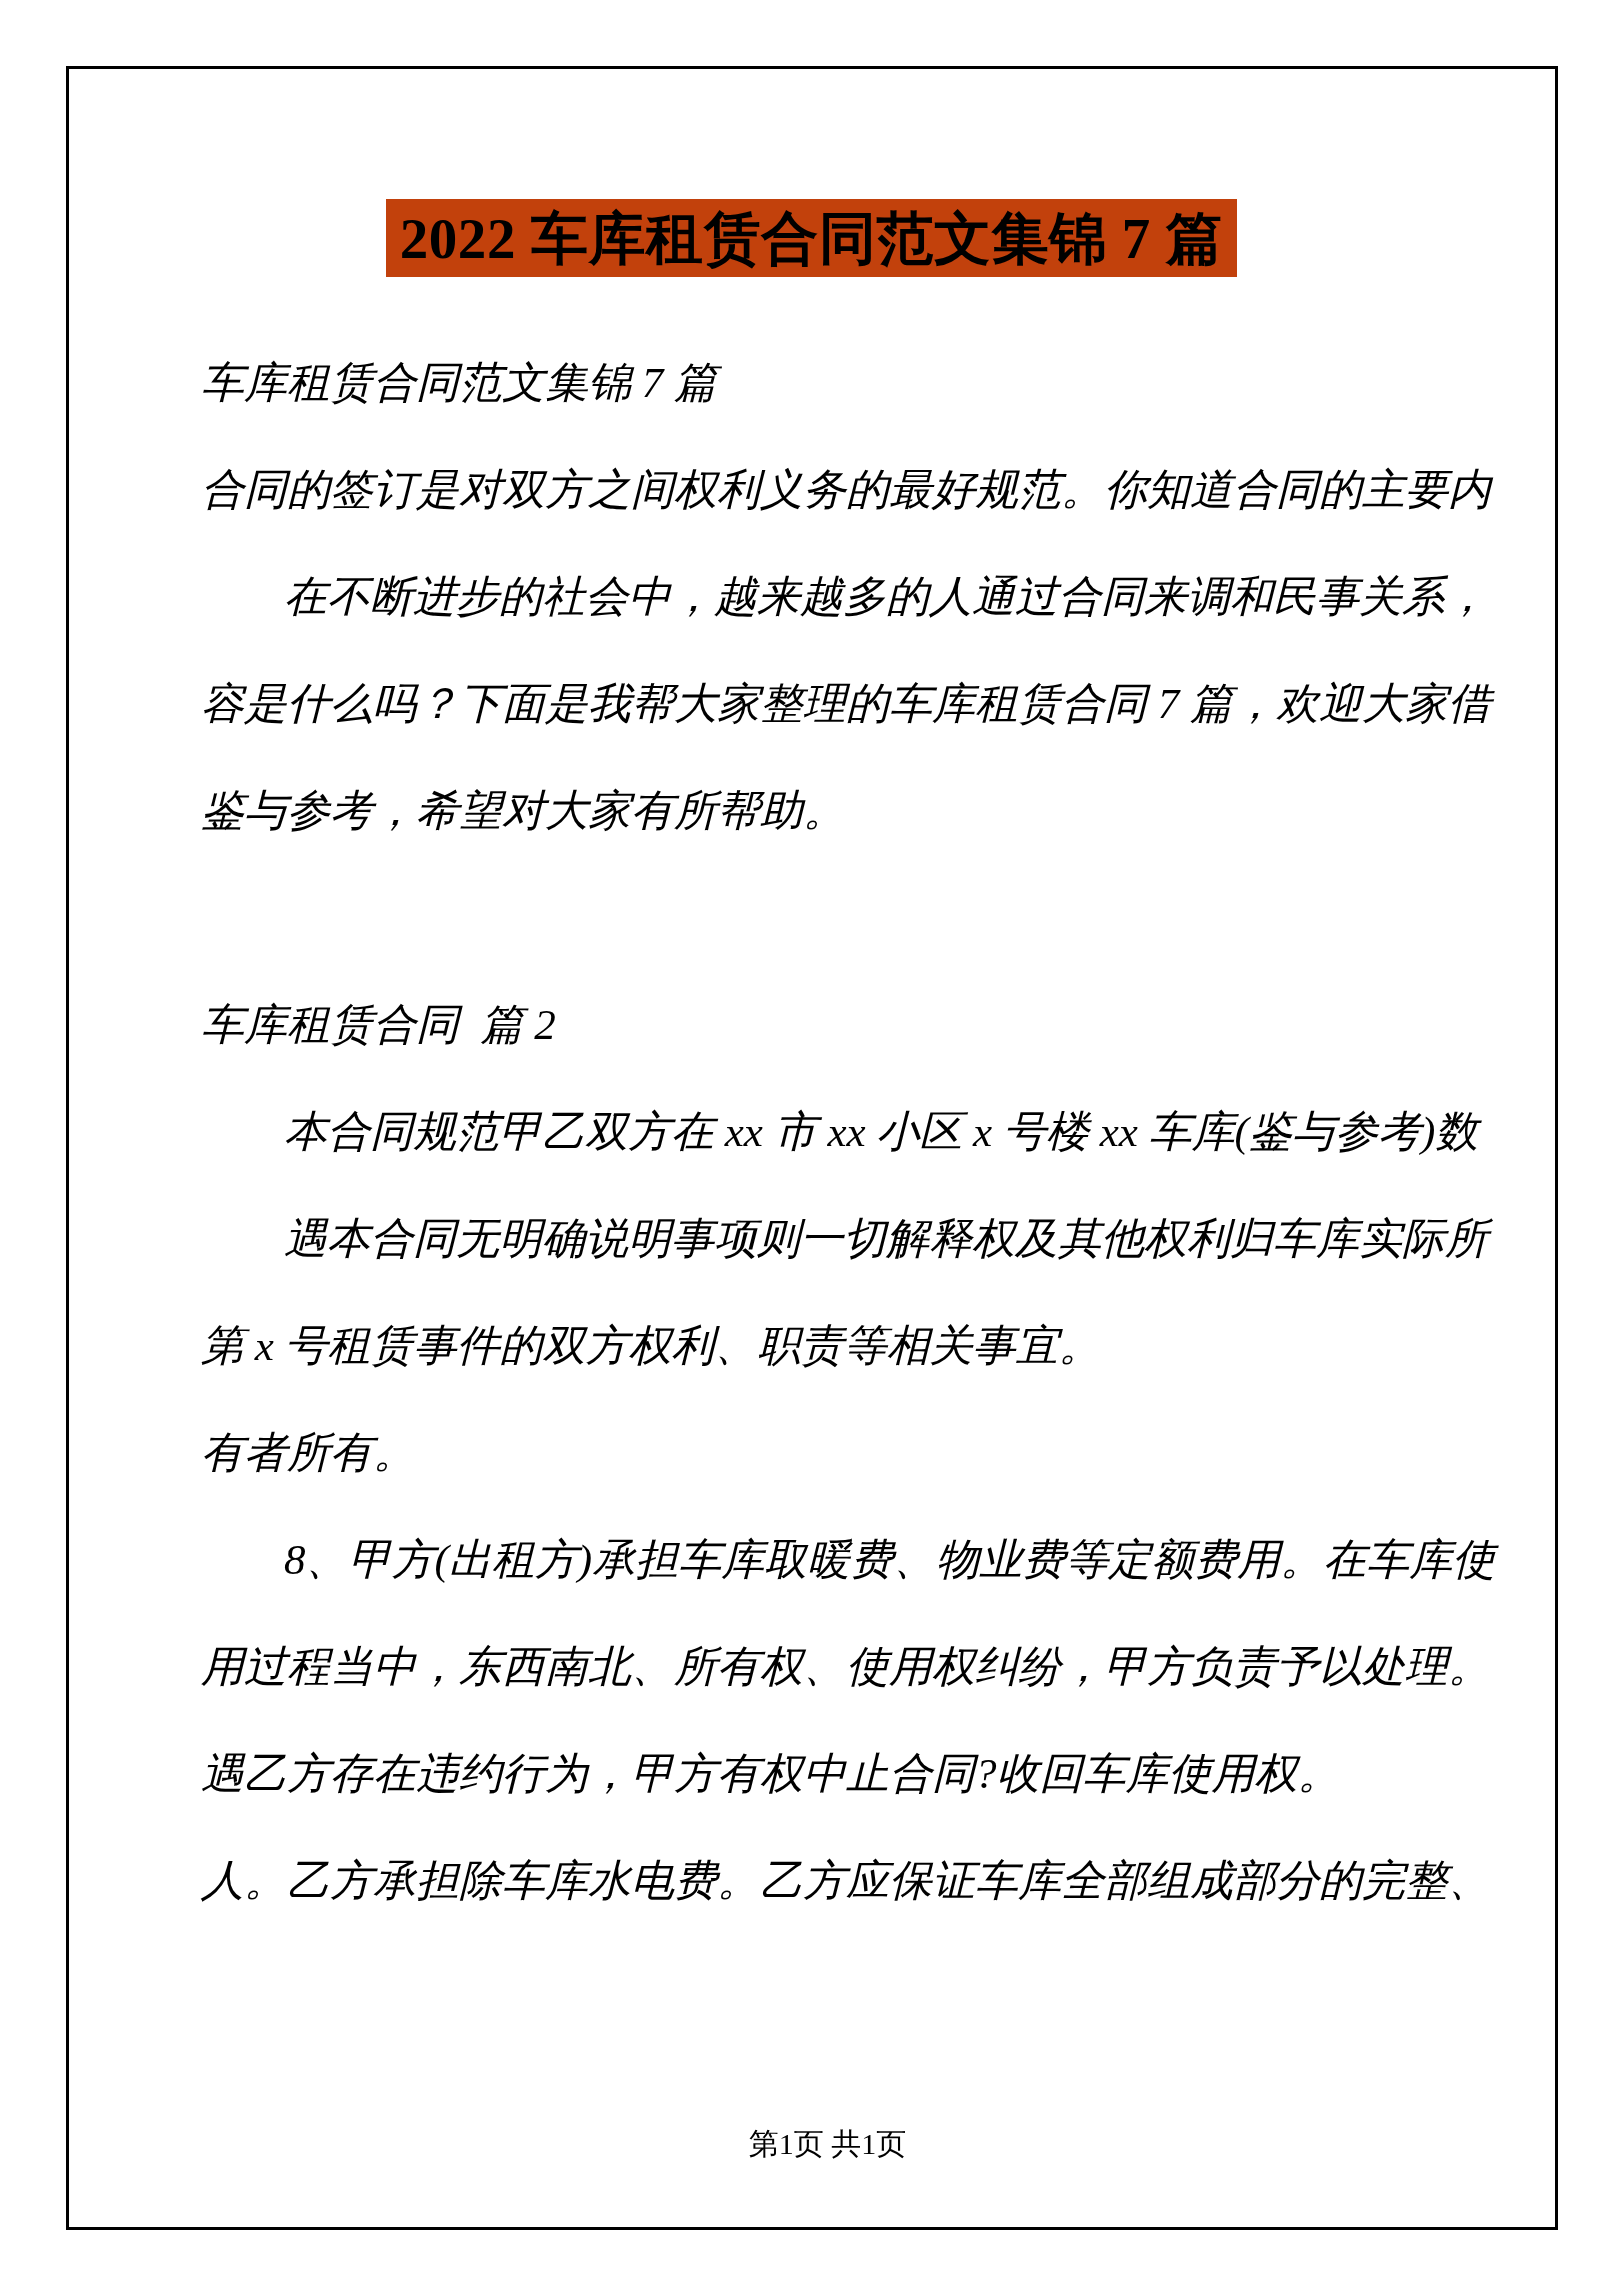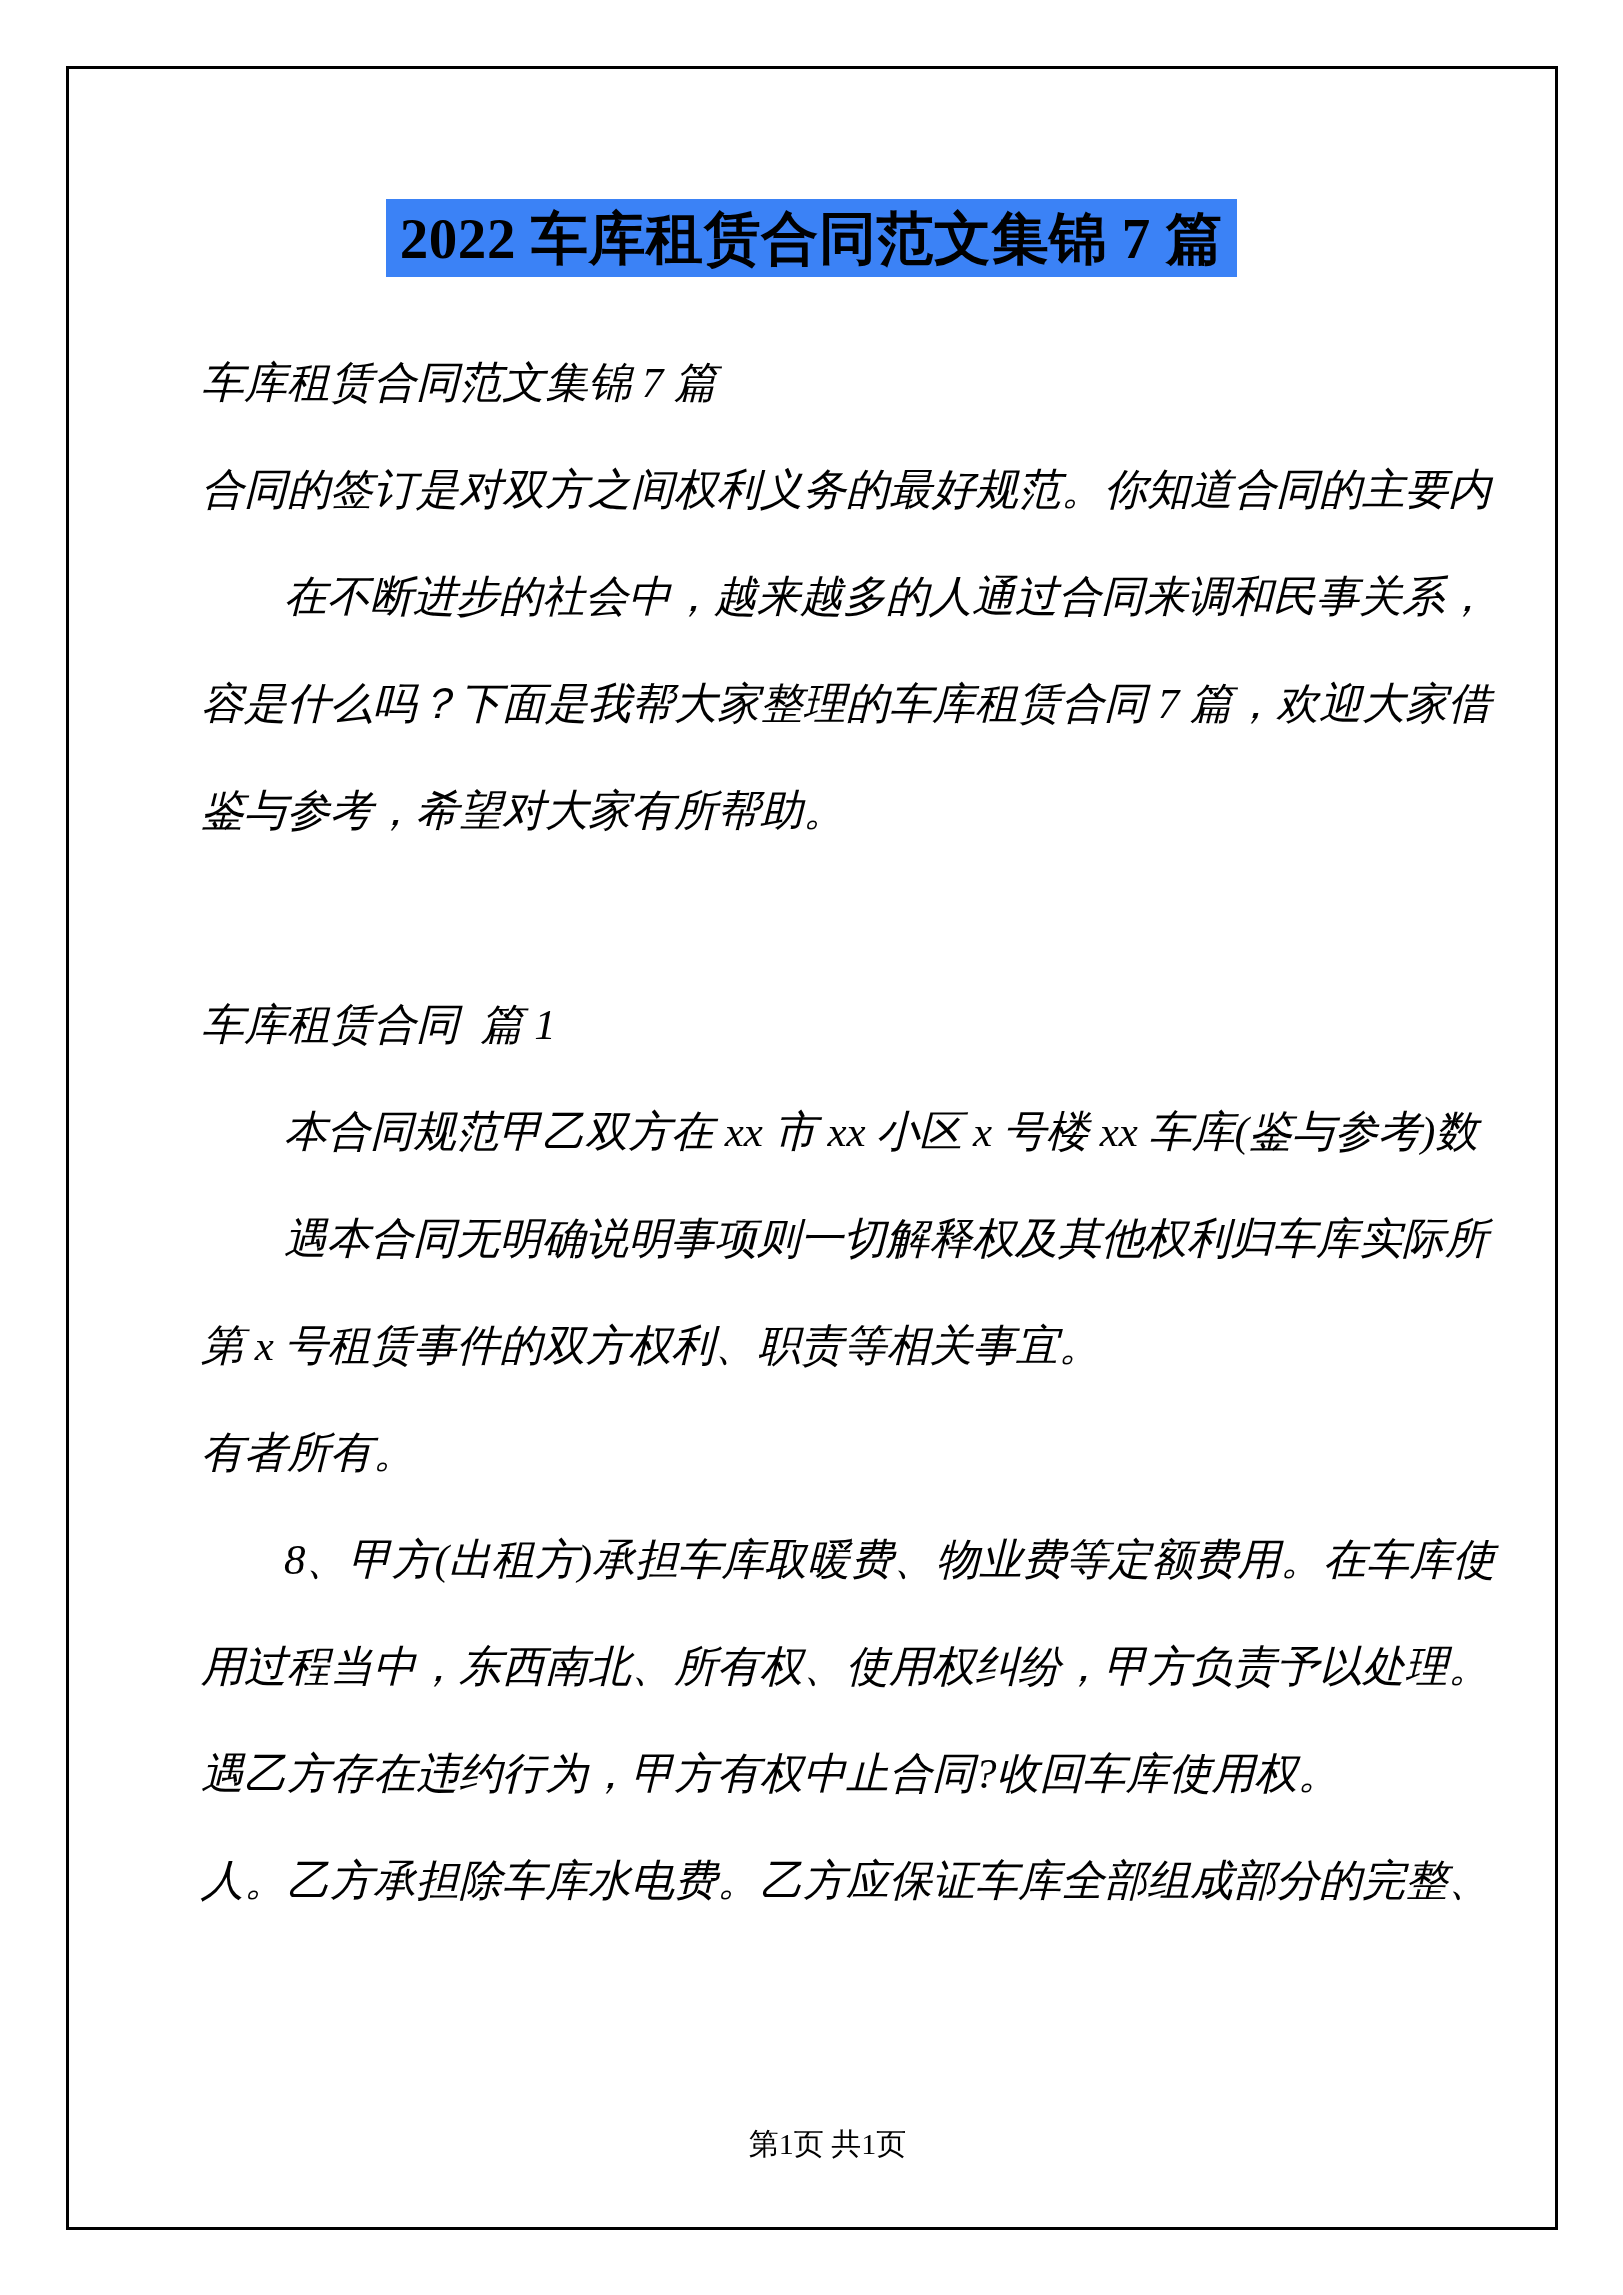--- a/index.html
+++ b/index.html
@@ -27,21 +27,21 @@
   }
   .title-row {
     position: absolute;
     left: 0;
     top: 199px;
     width: 100%;
     text-align: center;
   }
   .doc-title {
     display: inline-block;
-    background: #3b82f6;
+    background: #c2410c;
     font-size: 57px;
     line-height: 57px;
     font-weight: bold;
     padding: 10.7px 13.5px;
     white-space: pre;
     letter-spacing: 0.6px;
   }
   .body-text {
     position: absolute;
     left: 201px;
@@ -87,21 +87,21 @@
   </div>
 
   <div class="body-text">
 
   <div class="body-line">车库租赁合同范文集锦 7 篇</div>
       <div class="body-line">合同的签订是对双方之间权利义务的最好规范。你知道合同的主要内</div>
       <div class="body-line indent">在不断进步的社会中，越来越多的人通过合同来调和民事关系，</div>
       <div class="body-line">容是什么吗？下面是我帮大家整理的车库租赁合同 7 篇，欢迎大家借</div>
       <div class="body-line">鉴与参考，希望对大家有所帮助。</div>
       <div class="blank-line"></div>
-      <div class="body-line">车库租赁合同  篇 1</div>
+      <div class="body-line">车库租赁合同  篇 2</div>
       <div class="body-line indent">本合同规范甲乙双方在 xx 市 xx 小区 x 号楼 xx 车库(鉴与参考)数</div>
       <div class="body-line indent">遇本合同无明确说明事项则一切解释权及其他权利归车库实际所</div>
       <div class="body-line">第 x 号租赁事件的双方权利、职责等相关事宜。</div>
       <div class="body-line">有者所有。</div>
       <div class="body-line indent">8、甲方(出租方)承担车库取暖费、物业费等定额费用。在车库使</div>
       <div class="body-line">用过程当中，东西南北、所有权、使用权纠纷，甲方负责予以处理。</div>
       <div class="body-line">遇乙方存在违约行为，甲方有权中止合同?收回车库使用权。</div>
       <div class="body-line">人。乙方承担除车库水电费。乙方应保证车库全部组成部分的完整、</div>
     </div>
 

